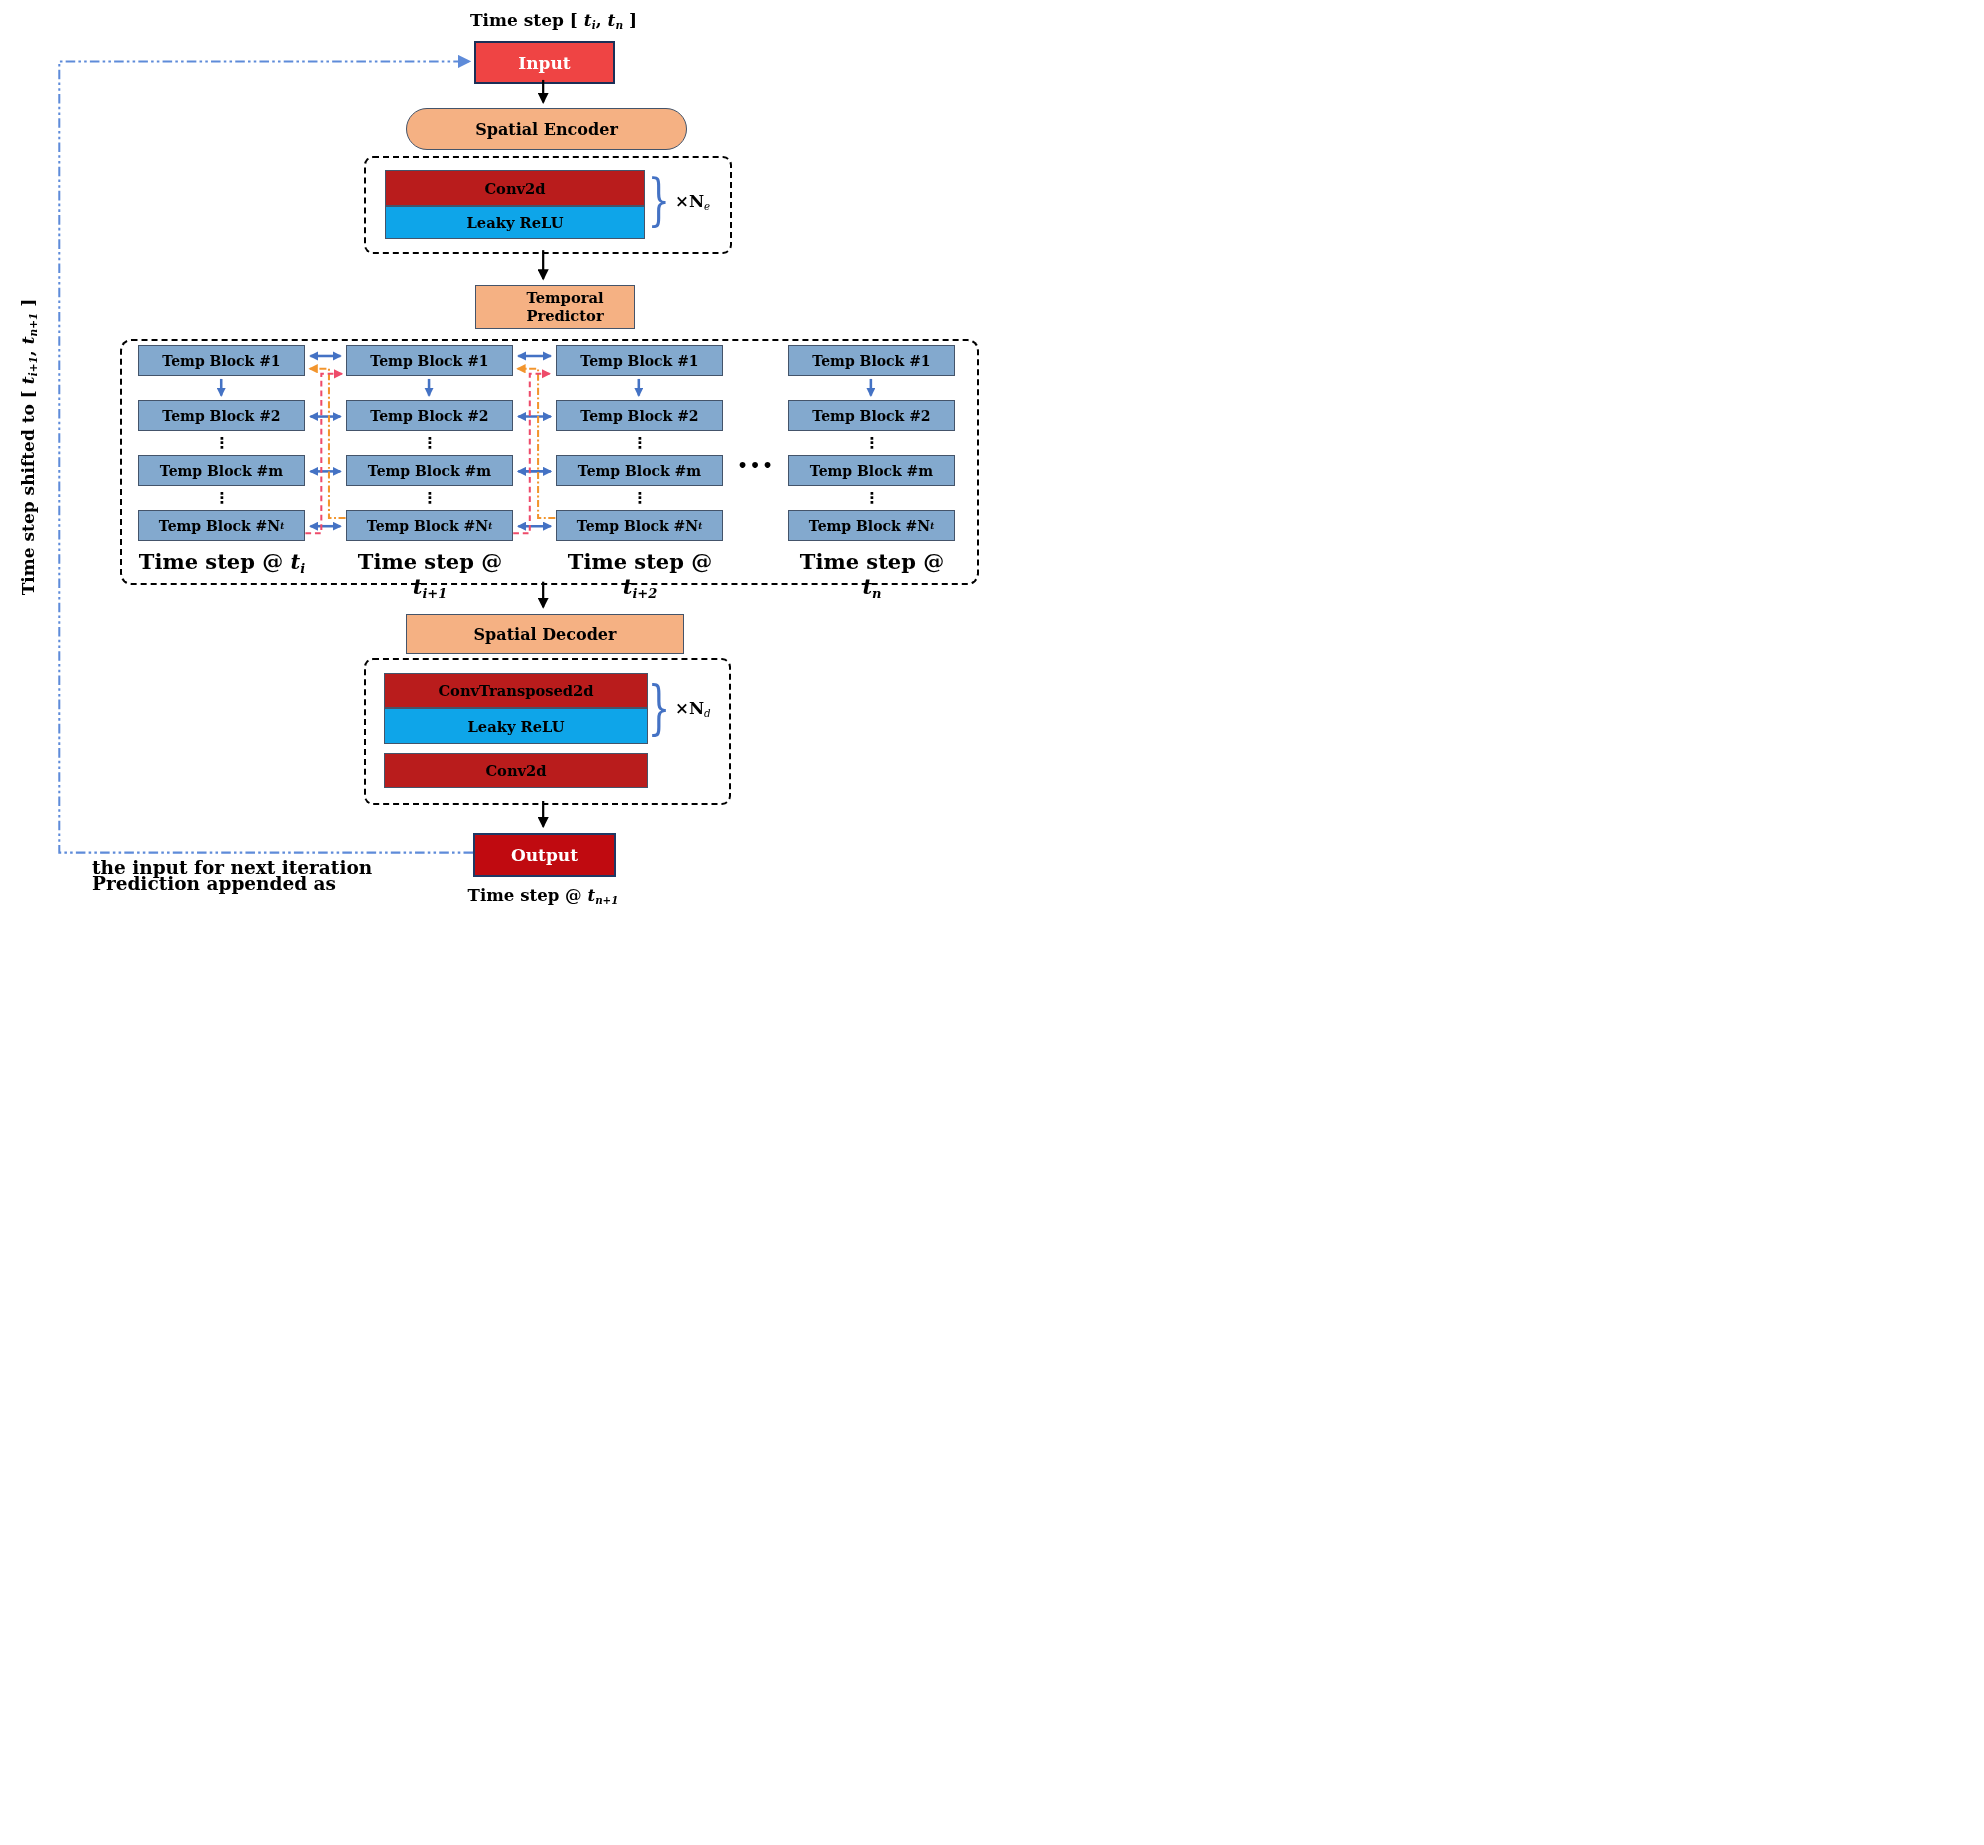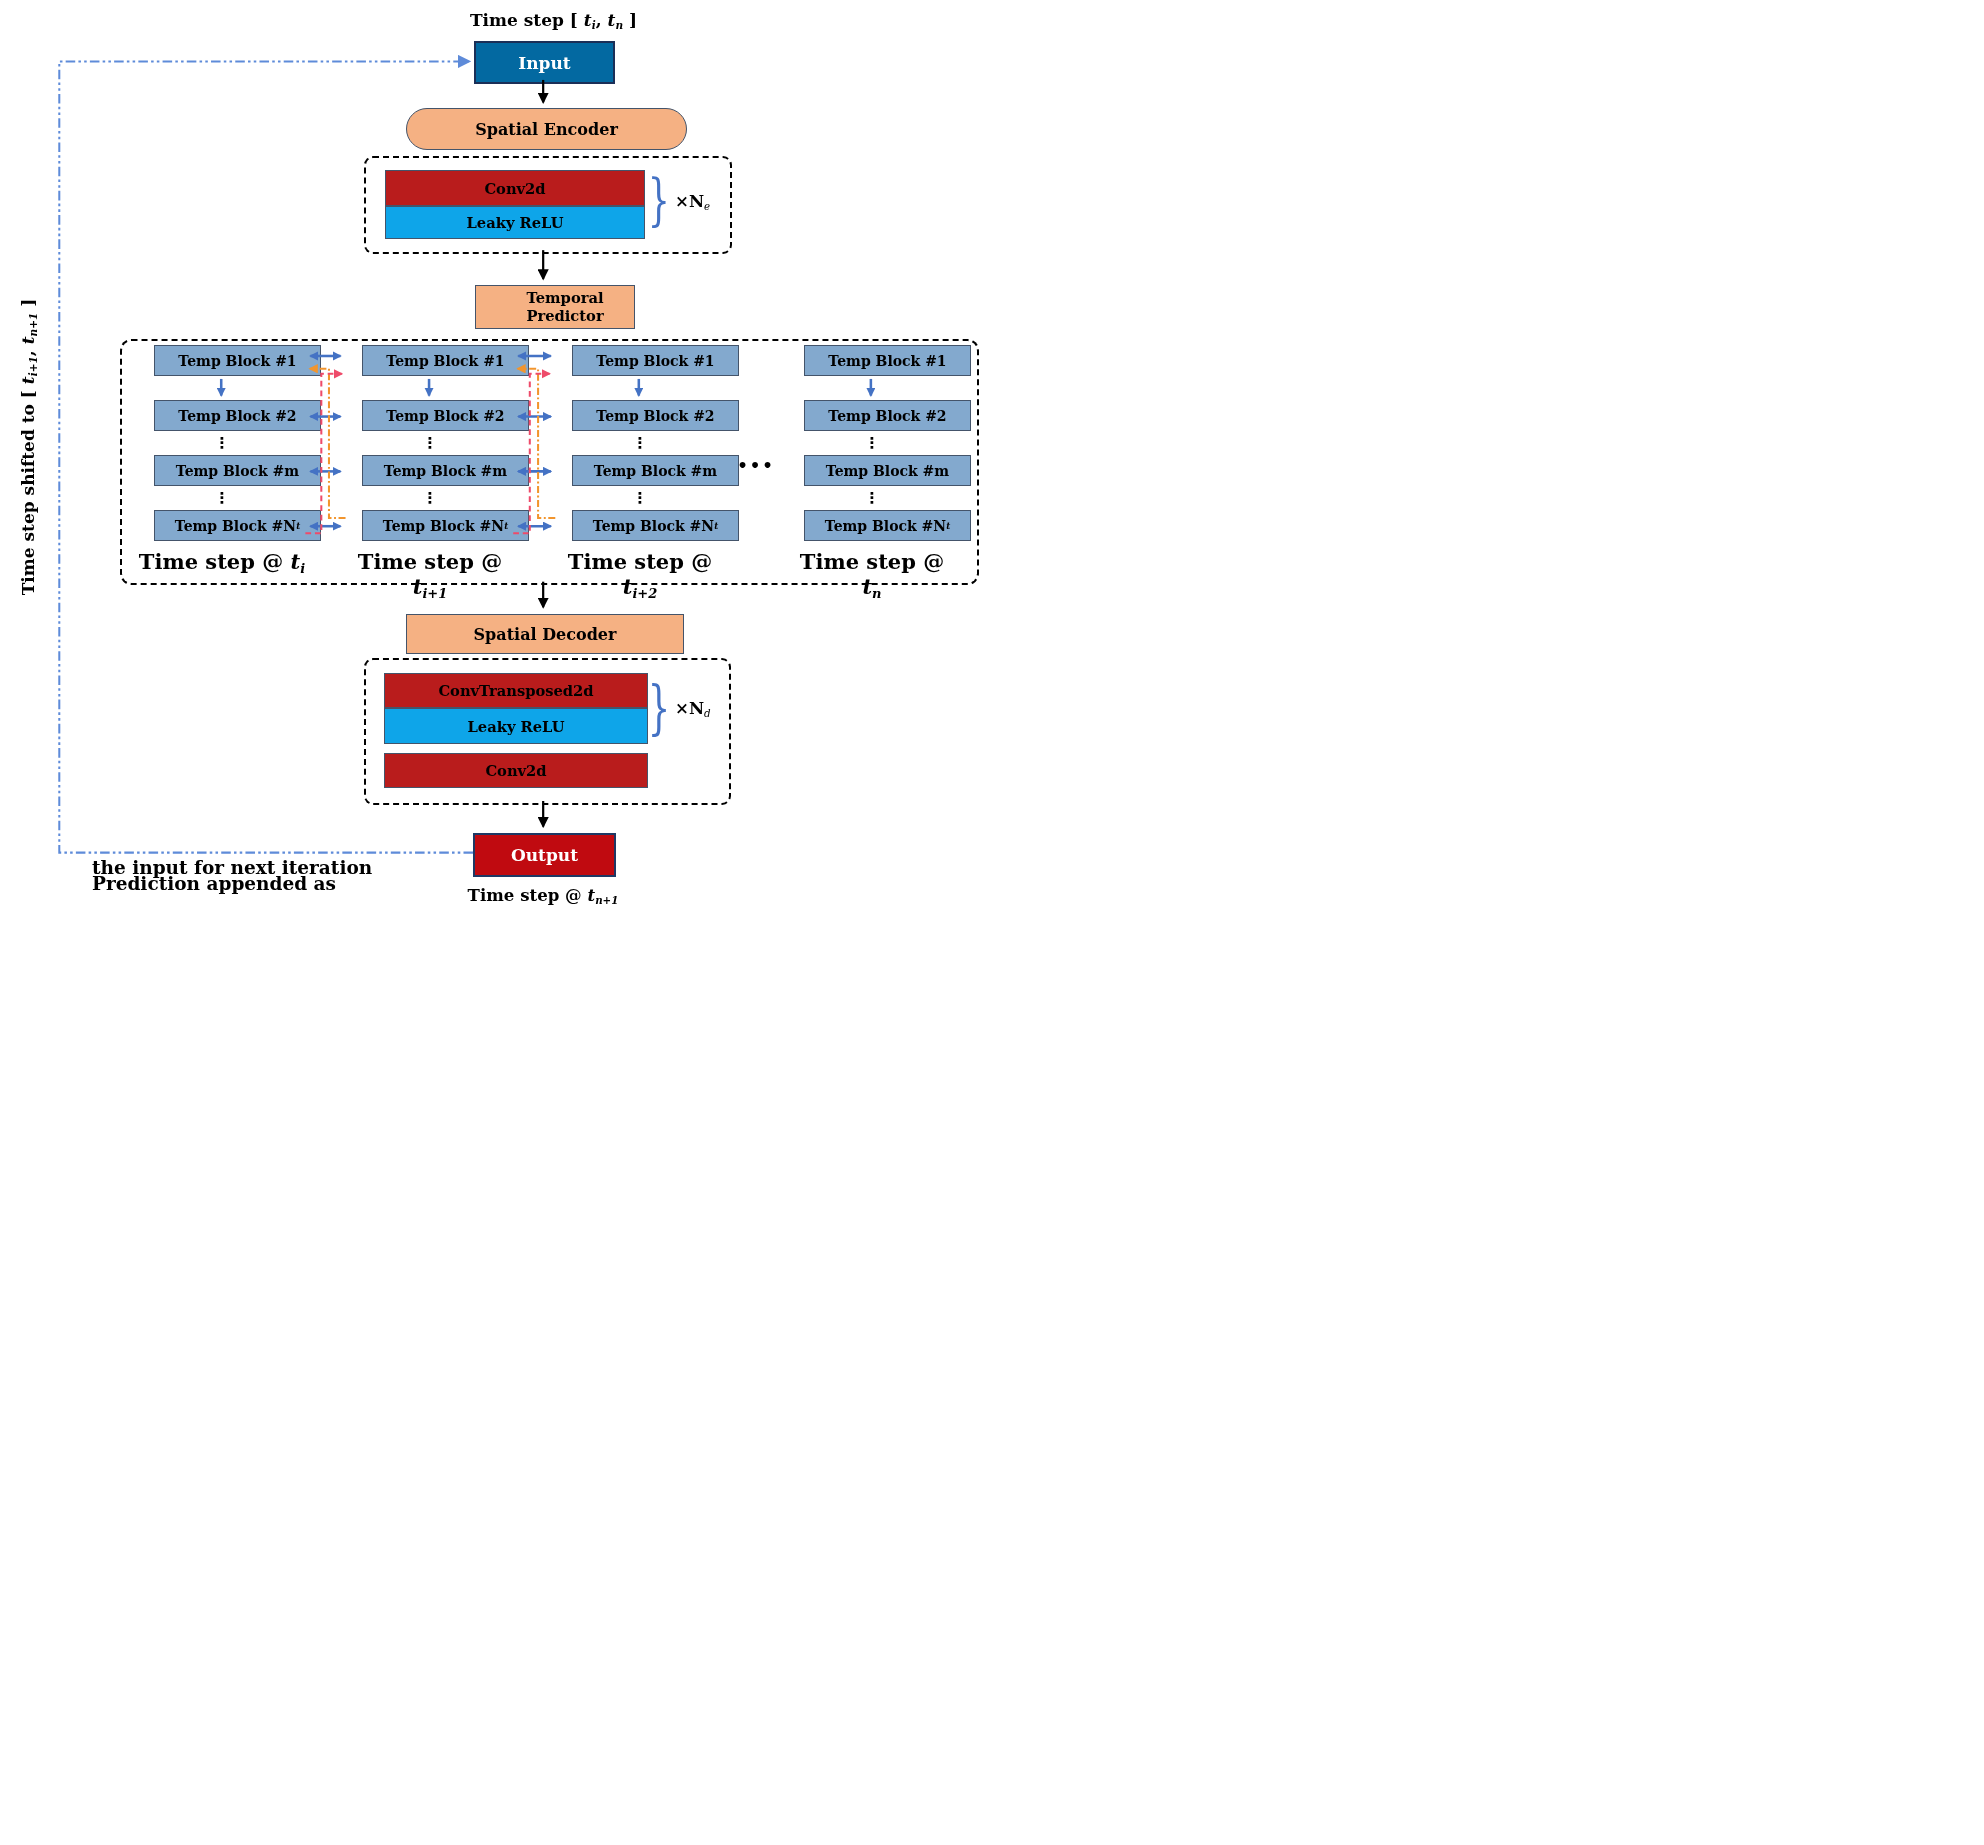--- a/index.html
+++ b/index.html
@@ -3,31 +3,31 @@
 <meta charset="utf-8">
 <style>
   html,body{margin:0;padding:0;background:#ffffff;}
   #canvas{
     position:relative;width:992px;height:923px;background:#ffffff;overflow:hidden;
     font-family:"DejaVu Serif","Liberation Serif",serif;color:#000;
   }
   .abs{position:absolute;}
   .ctr{display:flex;align-items:center;justify-content:center;text-align:center;}
   
-  .input-box{left:474px;top:41px;width:137px;height:39px;background:#0369a1;border:2.6px solid #1B2F57;
+  .input-box{left:474px;top:41px;width:137px;height:39px;background:#ef4444;border:2.6px solid #1B2F57;
     color:#fff;font-weight:700;font-size:17px;}
   .output-box{left:473px;top:833px;width:139px;height:40px;background:#C00A10;border:2.6px solid #1F3864;
     color:#fff;font-weight:700;font-size:17px;}
   .orange-box{background:#F5B183;border:1.3px solid #44546A;font-weight:700;font-size:16px;}
   .blue-box{background:#b91c1c;border:1.3px solid #44546A;font-weight:700;}
   .teal-box{background:#0ea5e9;border:1.3px solid #44546A;font-weight:700;}
   .dashed-box{border:2.6px dashed #000;border-radius:9px;background:transparent;}
   
   .tcol{position:absolute;top:339px;width:168px;height:242px;}
-  .tblock{position:absolute;left:16px;width:165px;height:29px;background:#83A9CE;border:1.3px solid #44546A;
+  .tblock{position:absolute;left:0;width:165px;height:29px;background:#83A9CE;border:1.3px solid #44546A;
     font-weight:700;font-size:14px;display:flex;align-items:center;justify-content:center;}
   .vdots{position:absolute;left:0;width:100%;height:23px;line-height:23px;text-align:center;
     font-family:"DejaVu Sans","Liberation Sans",sans-serif;font-weight:700;font-size:15.3px;}
   .clabel{position:absolute;left:0;top:210px;width:100%;text-align:center;font-weight:700;font-size:21px;}
   
   .mv{font-style:italic;font-weight:700;}
   .msub{font-style:italic;font-size:0.62em;vertical-align:-0.28em;font-weight:700;}
   .bsub{font-style:italic;font-size:0.62em;vertical-align:-0.28em;font-weight:700;}
   .caption{font-weight:700;font-size:17px;text-align:center;}
   .rep-label{font-weight:700;font-size:16.6px;}

